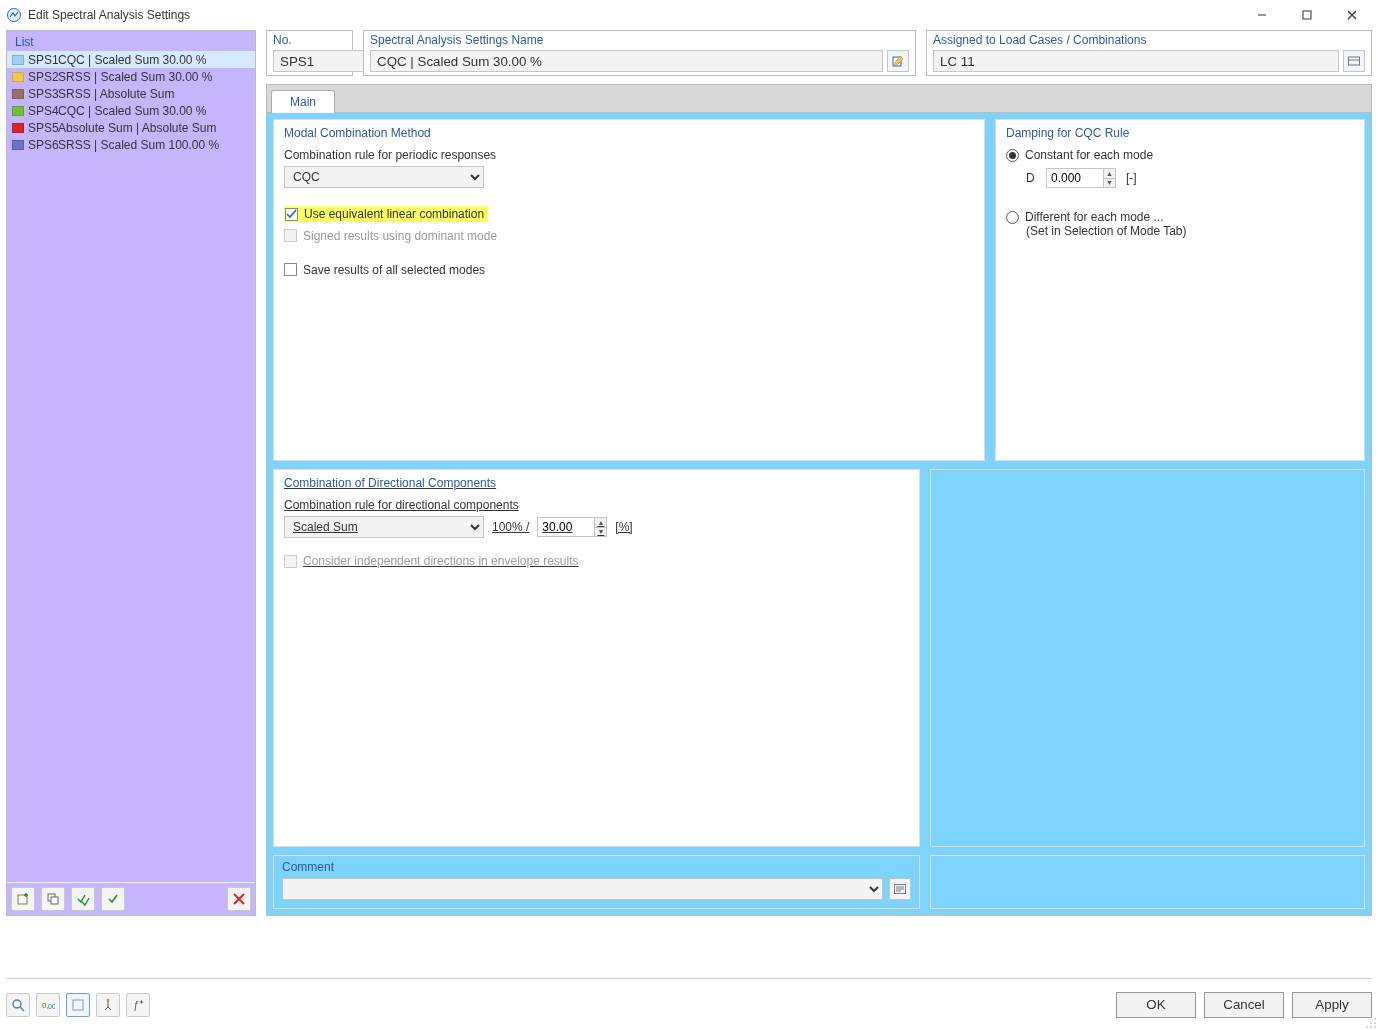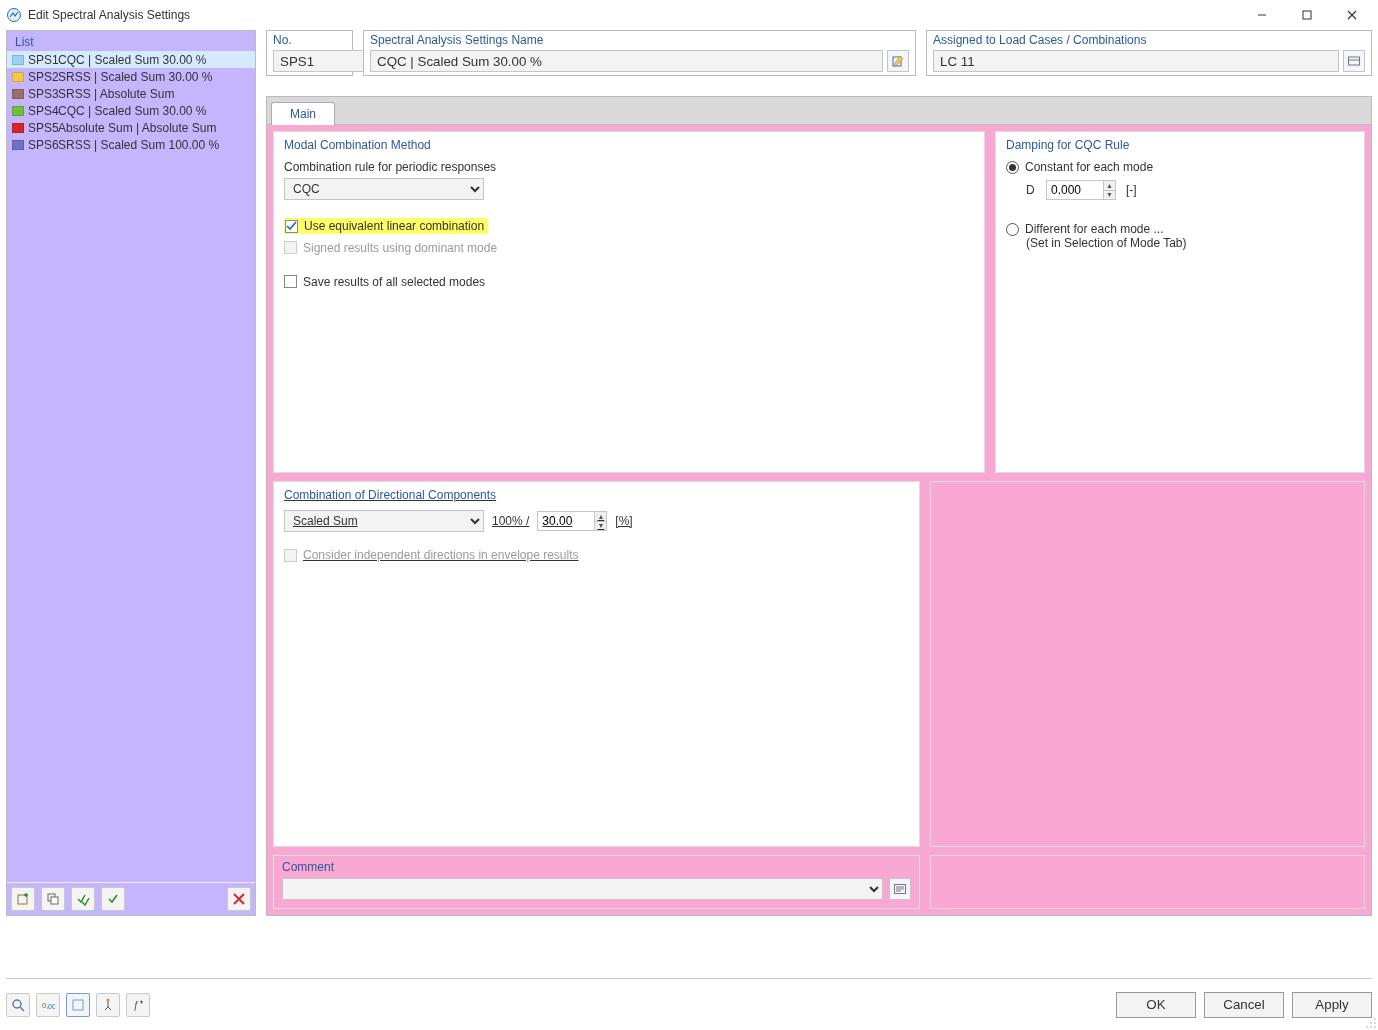--- a/index.html
+++ b/index.html
@@ -106,21 +106,21 @@
   }
   .icon-btn {
     width: 22px; height: 22px;
     border: 1px solid #c5c5c5;
     background: #f2f6fc;
     display: flex; align-items: center; justify-content: center;
   }
 
   
   .tabs-row {
-    margin-top: 20px;
+    margin-top: 8px;
     display: flex;
     align-items: flex-end;
     height: 28px;
     background: #d9d9d9;
     border: 1px solid #bbb;
     border-bottom: none;
     padding-left: 4px;
     padding-top: 4px;
     gap: 2px;
   }
@@ -130,21 +130,21 @@
     border-bottom: none;
     background: #f2f2f2;
     border-radius: 3px 3px 0 0;
     color: #2a5a9a;
   }
   .tab.active { background: #fff; position: relative; top: 1px; }
 
   .settings-body {
     border: 1px solid #bbb;
     flex: 1;
-    background: #f9a8d4;
+    background: #7dd3fc;
     padding: 6px;
     display: flex; flex-direction: column; gap: 8px;
     overflow: hidden;
   }
   .row-flex { display: flex; gap: 10px; }
   .group {
     border: 1px solid #ddd;
     padding: 6px 10px 10px 10px;
     background: #fff;
   }
@@ -425,20 +425,21 @@
             <span class="txt">Different for each mode ...</span>
           </div>
           <div class="txt" style="margin-left:20px;">(Set in Selection of Mode Tab)</div>
         </div>
       </div>
 
       <div class="row-flex" style="flex:1;">
 
         <div class="group dir-group">
           <div class="group-title">Combination of Directional Components</div>
+          <div class="txt">Combination rule for directional components</div>
           <div style="margin-top:4px; display:flex; align-items:center; gap:8px;">
             <select class="combo combo-wide">
               <option>Scaled Sum</option>
             </select>
             <span class="txt">100% /</span>
             <span class="num-field">
               <input value="30.00" style="">
               <span class="spin">
                   <div>▲</div>
                   <div>▼</div>

